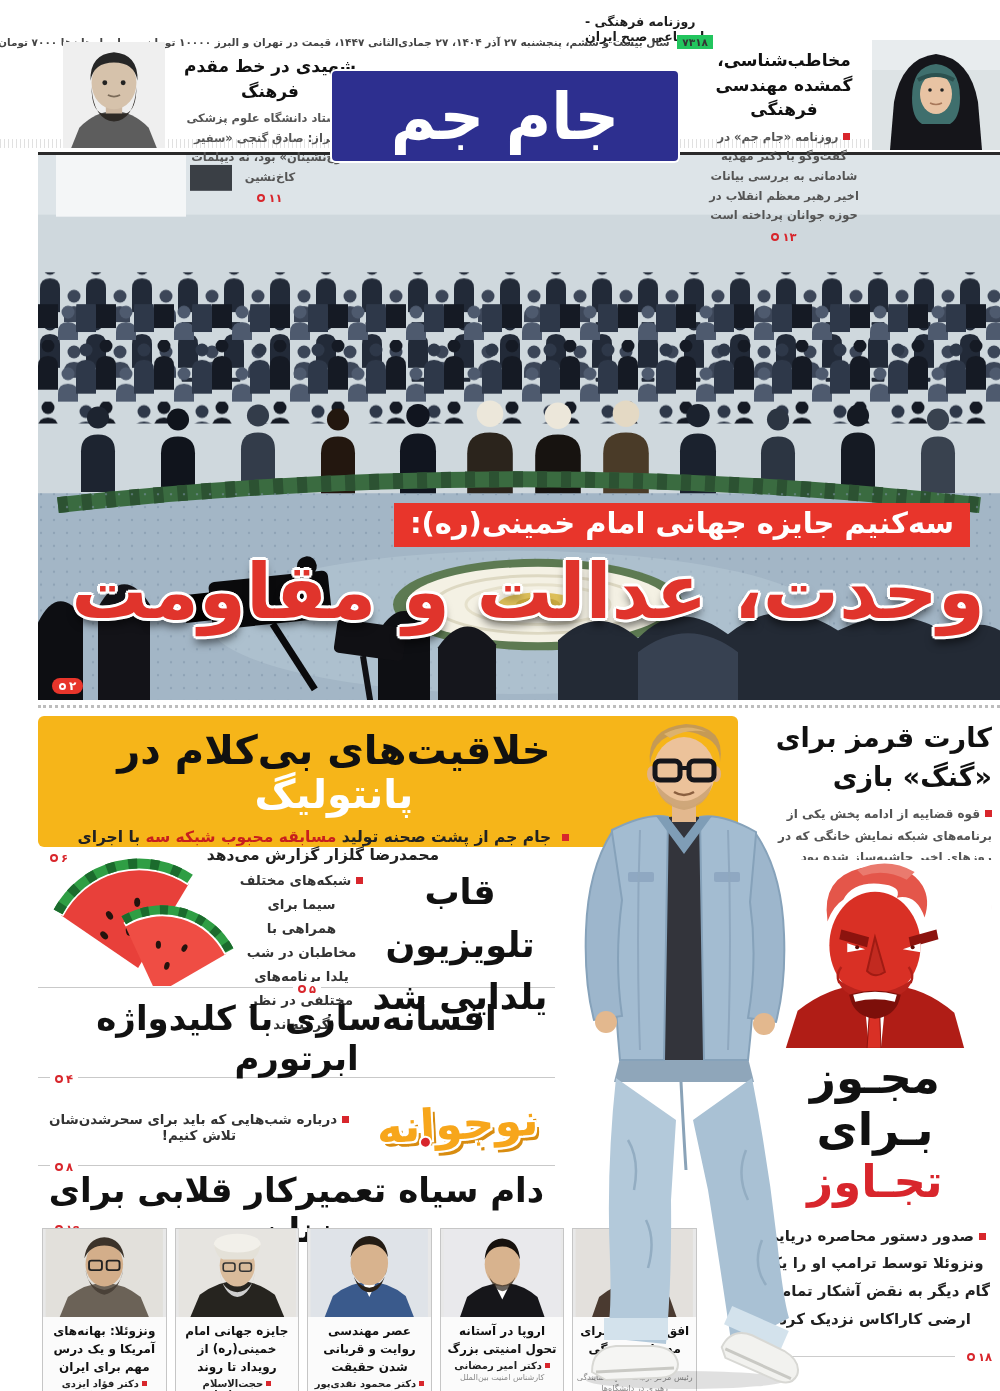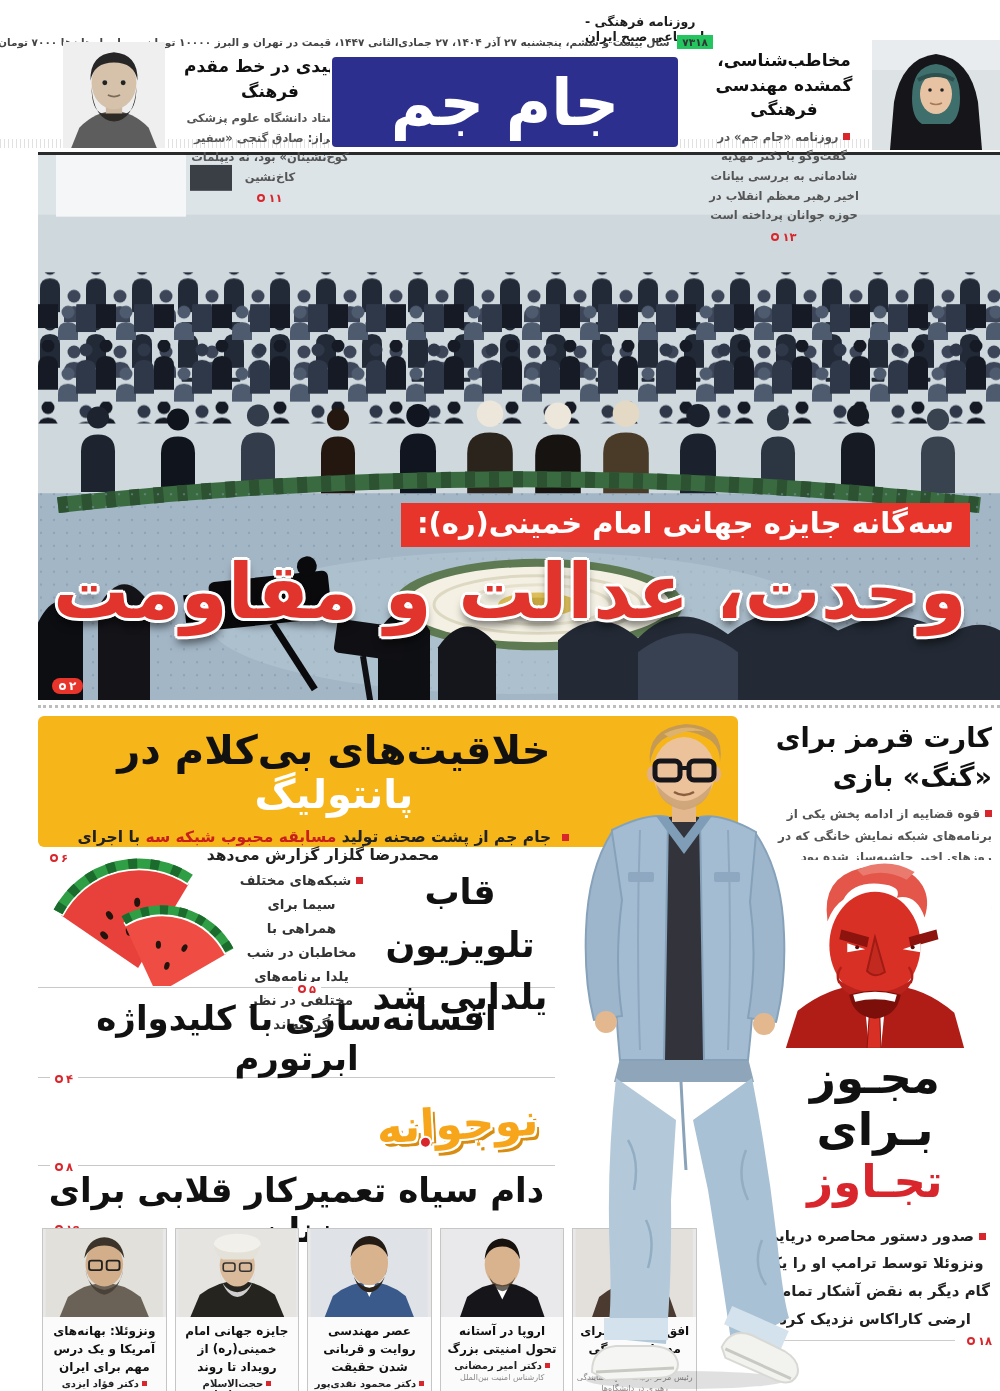--- a/index.html
+++ b/index.html
@@ -6,42 +6,42 @@
   html,body { background:#fff; }
   body { font-family:"DejaVu Sans", sans-serif; width:1000px; height:1391px; position:relative; overflow:hidden; direction:rtl; }
   .abs { position:absolute; }
 
   
   #halftone { top:139px; left:0; width:1000px; height:9px;
     background:repeating-linear-gradient(90deg,#d9d9d9 0 1px,transparent 1px 4px); opacity:.8; z-index:0; }
   #tagline { top:14px; left:585px; width:128px; text-align:left; font-size:12.5px; font-weight:bold; color:#1c1c1c; z-index:2; direction:rtl; }
   #dateline { top:36px; left:235px; width:478px; text-align:left; font-size:10.5px; font-weight:bold; color:#444; z-index:2; white-space:nowrap; direction:rtl; }
   #dateline .issue { background:#22c55e; color:#333; padding:1px 5px; font-weight:bold; margin-left:4px; }
-  #logo { top:57px; left:332px; width:346px; height:90px; background:#2d2f8f; border-radius:4px;
+  #logo { top:71px; left:332px; width:346px; height:90px; background:#2d2f8f; border-radius:4px;
     display:flex; align-items:center; justify-content:center; z-index:3; box-shadow:0 0 0 2px #fff; }
   #logo .logotxt { color:#fff; font-size:62px; font-weight:900; letter-spacing:2px; transform:scaleY(1.05); }
 
   .teaser-title { font-size:17px; font-weight:900; color:#111; line-height:1.45; }
   .teaser-body { font-size:11.5px; font-weight:bold; color:#555; line-height:1.7; margin-top:6px; }
   #teaser-left { top:40px; left:38px; width:300px; height:110px; z-index:2; }
   #teaser-left .photo { position:absolute; left:25px; top:2px; width:102px; height:106px; background:#e9e9e9; }
   #teaser-left .txt { position:absolute; left:132px; top:14px; width:200px; text-align:center; }
   #teaser-right { top:40px; left:700px; width:300px; height:110px; z-index:2; }
   #teaser-right .photo { position:absolute; right:0; top:0; width:128px; height:110px; background:#dfe4e6; }
   #teaser-right .txt { position:absolute; right:132px; top:8px; width:168px; text-align:center; }
 
   .pageref { display:inline-flex; align-items:center; gap:3px; color:#d8262c; font-weight:bold; font-size:11.5px; direction:rtl; }
   .ring { width:8px; height:8px; border:2px solid #d8262c; border-radius:50%; display:inline-block; }
 
   
   #photo { top:152px; left:38px; width:962px; height:548px; border-top:3px solid #2a2a2a; z-index:1; background:#cfd8dd; }
   #photo svg { display:block; width:100%; height:100%; }
   #kicker { position:absolute; right:30px; top:348px; background:#e8352b; color:#fff; font-size:29px; font-weight:900;
     padding:3px 16px 6px; line-height:1.2; z-index:2; }
-  #lead-headline { position:absolute; left:15px; right:15px; top:392px; text-align:left; z-index:2;
+  #lead-headline { position:absolute; left:15px; right:15px; top:392px; text-align:right; z-index:2;
     font-size:76px; font-weight:900; color:#e0342c; letter-spacing:-1px;
     text-shadow:-3px 0 0 #fff,3px 0 0 #fff,0 -3px 0 #fff,0 3px 0 #fff,-2px -2px 0 #fff,2px 2px 0 #fff,-2px 2px 0 #fff,2px -2px 0 #fff,0 7px 9px rgba(0,0,0,.55); }
   #lead-page { position:absolute; left:14px; bottom:6px; z-index:2; background:#e8352b; color:#fff; border-radius:8px;
     font-size:12px; font-weight:bold; padding:1px 7px; display:flex; align-items:center; gap:3px; }
   #lead-page .ring { border-color:#fff; width:7px; height:7px; }
 
   #sep1 { top:705px; left:38px; width:962px; border-top:3px dotted #bdbdbd; }
 
   
   #banner { top:716px; left:38px; width:700px; height:131px; background:#f6b519; border-radius:6px; z-index:1; }
@@ -95,21 +95,21 @@
   .opcard .a { font-size:10px; font-weight:bold; color:#222; }
   .opcard .a .bu { width:5px; height:5px; margin-left:3px; }
   .opcard .r { font-size:8px; color:#888; line-height:1.4; padding:1px 2px; min-height:17px; }
 
   
   #trump { top:860px; left:758px; width:234px; height:525px; z-index:2; text-align:center; }
   #trump .face { width:234px; height:188px; }
   #trump .hl { margin-top:4px; font-size:45px; font-weight:900; line-height:1.16; color:#111; }
   #trump .hl .red { color:#d8262c; }
   #trump .body { margin-top:14px; font-size:15px; font-weight:900; color:#222; line-height:1.85; }
-  #trump .refline { display:flex; align-items:center; gap:12px; }
+  #trump .refline { display:flex; align-items:center; margin-top:16px; gap:12px; }
   #trump .refline .rule { flex:1; border-top:1px solid #ccc; }
 
   
   #golzar { top:720px; left:536px; width:290px; height:671px; z-index:3; pointer-events:none; }
   #golzar svg { width:100%; height:100%; display:block; }
 </style>
 </head>
 <body>
 
 <div id="halftone" class="abs"></div>
@@ -241,21 +241,21 @@
       <circle cx="100" cy="-6" r="10" fill="#0a0a0c"></circle>
       <line x1="60" y1="48" x2="95" y2="118" stroke="#0a0a0c" stroke-width="7"></line>
     </g>
     <g transform="translate(300,466) rotate(8)">
       <rect x="0" y="0" width="70" height="34" rx="5" fill="#101014"></rect>
       <line x1="30" y1="34" x2="46" y2="86" stroke="#101014" stroke-width="6"></line>
     </g>
     <path d="M520,548 L520,488 Q560,450 600,486 Q640,444 690,482 Q740,440 800,478 Q860,448 910,482 Q940,465 962,478 L962,548 Z" fill="#232a35"></path>
     <path d="M600,548 L600,500 Q650,462 700,500 L700,548 Z" fill="#3a4454" opacity=".9"></path>
   </svg>
-  <div id="kicker">سه‌گانه جایزه جهانی امام خمینی(ره):</div>
+  <div id="kicker">سه‌کنیم جایزه جهانی امام خمینی(ره):</div>
   <div id="lead-headline">وحدت، عدالت و مقاومت</div>
   <div id="lead-page">
       <span>۲</span>
       <span class="ring"></span>
     </div>
 </div>
 
 <div id="sep1" class="abs"></div>
 
 <div id="banner" class="abs">
@@ -327,20 +327,21 @@
       <span class="ring"></span>
     </div>
 </div>
 
 <div id="nojavane" class="abs lsec">
   <div class="logo">
     <span>نوجوانه</span>
     <span class="dot"></span>
   </div>
   <div class="txt">
+    <div class="body"><i class="bu"></i><span>درباره شب‌هایی که باید برای سحرشدن‌شان تلاش کنیم!</span></div>
   </div>
   <div class="secref pageref">
       <span>۸</span>
       <span class="ring"></span>
     </div>
 </div>
 
 <div id="scam" class="abs lsec">
   <div class="title">دام سیاه تعمیرکار قلابی برای زنان</div>
   <div class="secref pageref">

